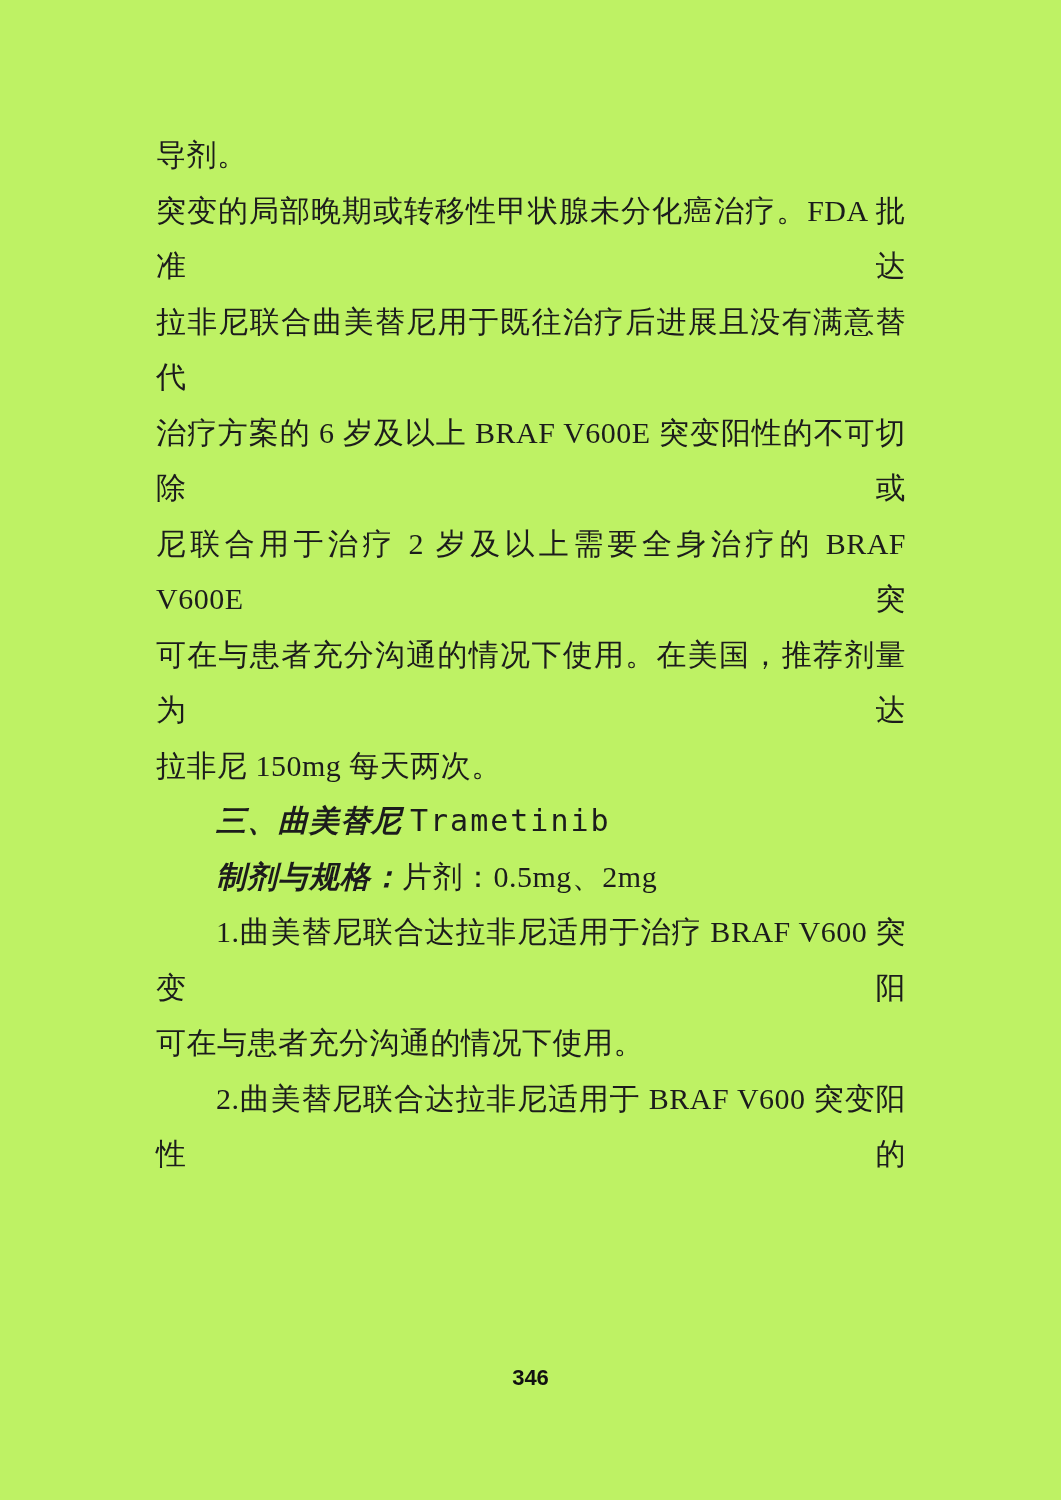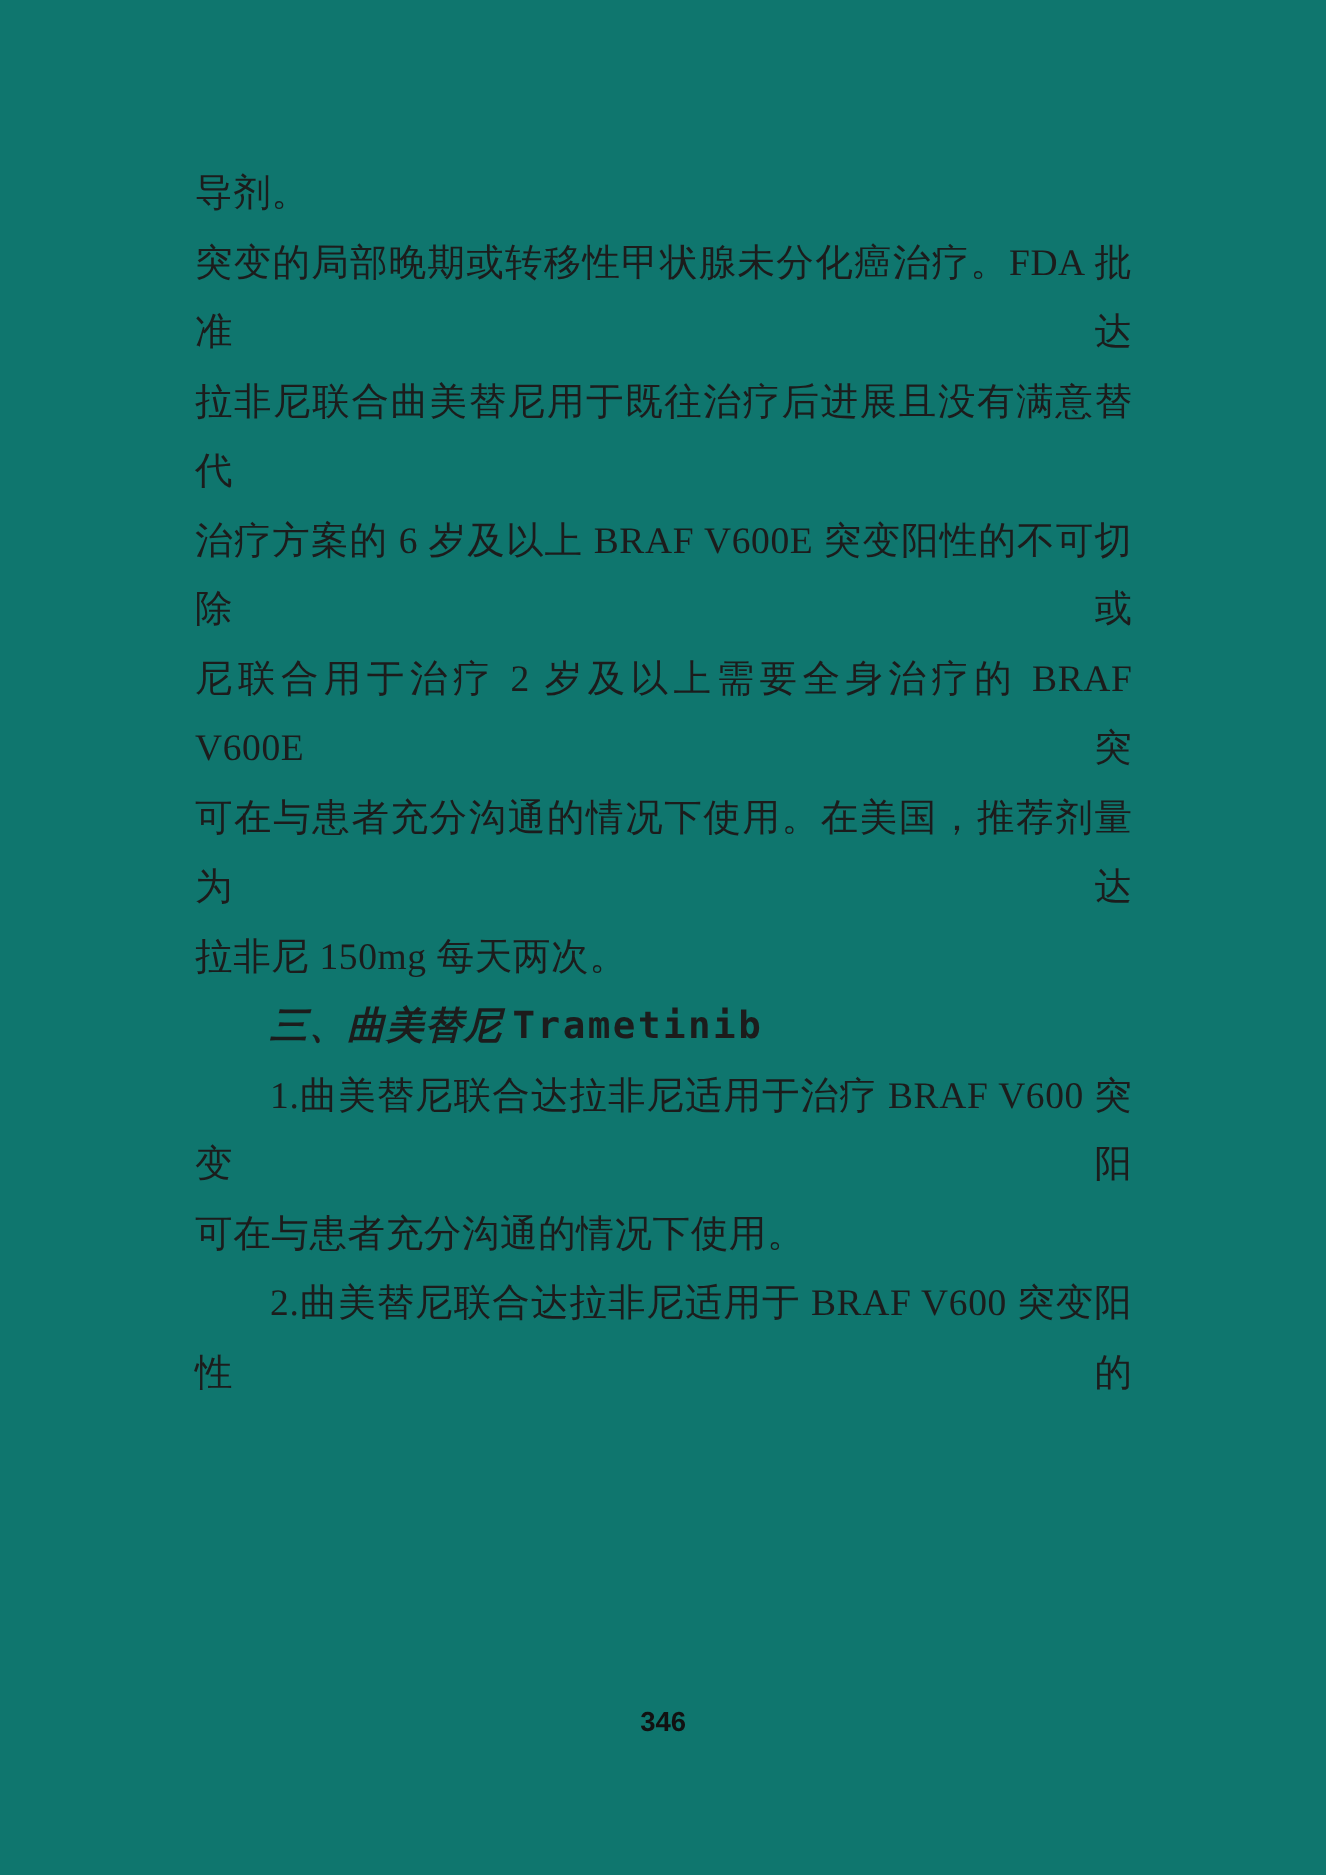--- a/index.html
+++ b/index.html
@@ -9,21 +9,21 @@
   }
   body {
     width: 1061px;
     height: 1500px;
     position: relative;
     overflow: hidden;
   }
   .page {
     position: absolute;
     inset: 0;
-    background: #0f766e;
+    background: #bef264;
   }
   .doc-body {
     position: absolute;
     left: 156px;
     top: 127px;
     width: 750px;
     font-family: "Liberation Serif", "DejaVu Serif", serif;
     font-size: 30px;
     line-height: 55.5px;
     color: #1c1c1c;
@@ -41,21 +41,21 @@
   }
   .line.bold,
   .bold-label {
     font-weight: bold;
     font-family: "Liberation Sans", "DejaVu Sans", sans-serif;
     letter-spacing: 1px;
     font-style: italic;
   }
   .en-mono {
     font-family: "DejaVu Sans Mono", monospace;
-    font-weight: bold;
+    font-weight: normal;
     letter-spacing: 2px;
   }
   .footnote-sup {
     font-size: 18px;
     vertical-align: 10px;
     letter-spacing: 0;
   }
   .page-number {
     position: absolute;
     left: 0;
@@ -87,20 +87,21 @@
 
     <div class="line fill">尼联合用于治疗 2 岁及以上需要全身治疗的 BRAF V600E 突</div>
 
 
     <div class="line fill">可在与患者充分沟通的情况下使用。在美国，推荐剂量为达</div>
 
     <div class="line">拉非尼 150mg 每天两次。</div>
 
     <div class="line indent"><span class="bold-label">三、曲美替尼</span><span>&nbsp;</span><span class="en-mono">Trametinib</span></div>
 
+    <div class="line indent"><span class="bold-label">制剂与规格：</span><span>片剂：0.5mg、2mg</span></div>
 
 
     <div class="line indent fill">1.曲美替尼联合达拉非尼适用于治疗 BRAF V600 突变阳</div>
 
     <div class="line">可在与患者充分沟通的情况下使用。</div>
 
     <div class="line indent fill">2.曲美替尼联合达拉非尼适用于 BRAF V600 突变阳性的</div>
 
   </div>
 

